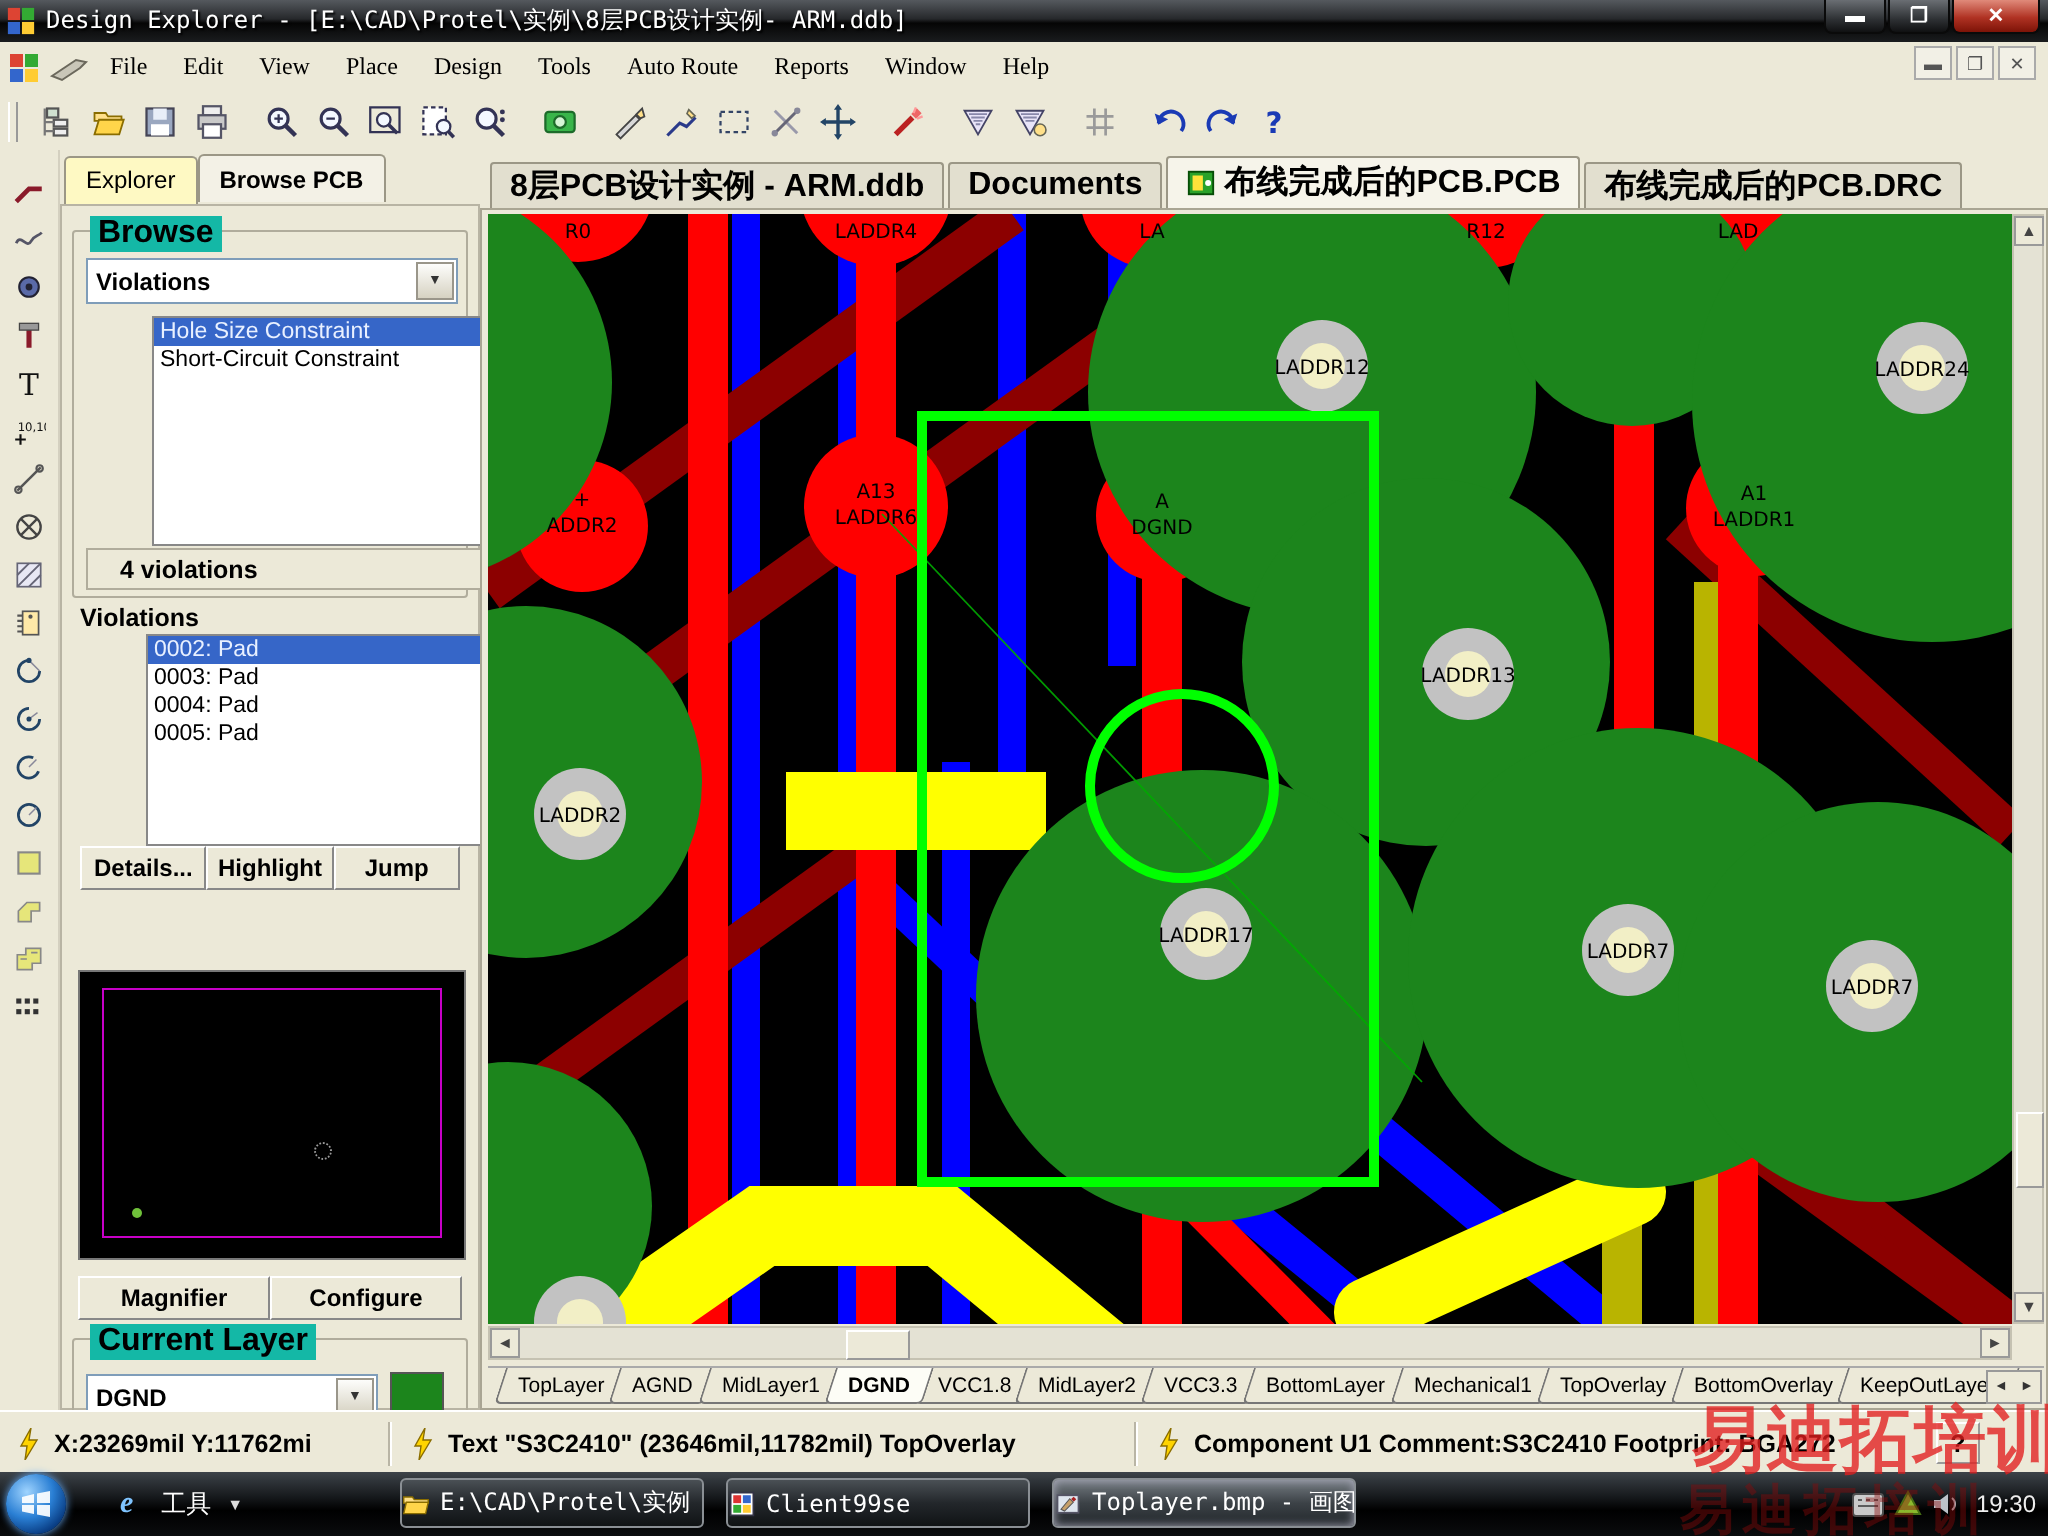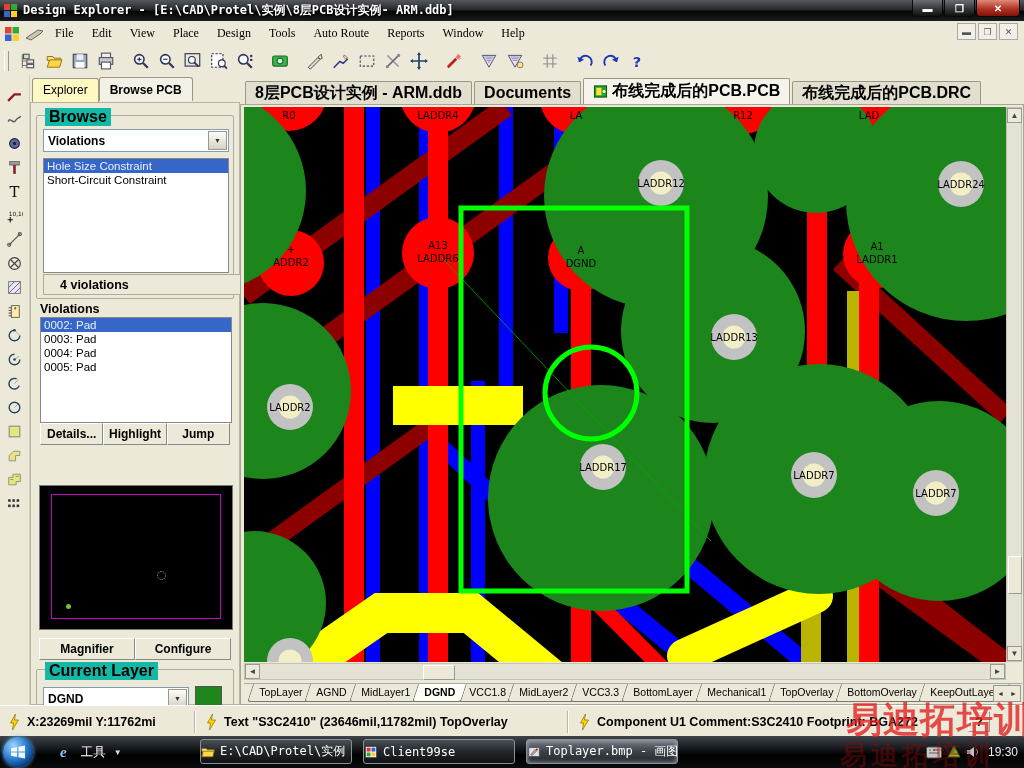--- a/index.html
+++ b/index.html
@@ -2,21 +2,21 @@
 <html><head>
 <meta charset="utf-8">
 <style>
   html,body{margin:0;padding:0;}
   .win{width:1024px;height:768px;position:relative;overflow:hidden;background:#ece9d8;
        font-family:"Liberation Sans",sans-serif;font-size:12px;color:#000;}
   
   .titlebar{position:absolute;left:0;top:0;width:1024px;height:21px;
     background:linear-gradient(#55595e,#26282b 45%,#050505 55%,#1a1c1e);display:flex;align-items:center;}
   .titlebar .appicon{width:15px;height:15px;margin:0 5px 0 3px;}
-  .title-text{color:#fff;font-family:"DejaVu Sans Mono",monospace;font-size:12px;font-weight:bold;
+  .title-text{color:#fff;font-family:"DejaVu Sans Mono",monospace;font-size:12px;font-weight:normal;
     white-space:nowrap;text-shadow:1px 1px 1px #000;}
   .wbtns{position:absolute;right:4px;top:0;display:flex;}
   .wbtn{width:29px;height:16px;display:flex;align-items:center;justify-content:center;color:#fff;
     font-size:10px;font-weight:bold;background:linear-gradient(#6a6e73,#2e3134 60%,#101112);
     border:1px solid #0a0a0a;border-top:none;border-radius:0 0 4px 4px;margin-left:1px;}
   .wbtn.close{background:linear-gradient(#e08a7a,#b03223 55%,#7d1307);width:42px;}
   
   .menubar{position:absolute;left:0;top:21px;width:1024px;height:25px;background:#ece9d8;
     border-bottom:1px solid #d8d4c4;display:flex;align-items:center;}
   .menubar .doc-ico{width:16px;height:16px;margin:0 4px 0 4px;}
@@ -40,21 +40,21 @@
   .ptab{padding:4px 10px;border:1px solid #9b9786;border-bottom:none;border-radius:3px 3px 0 0;
     background:#fef9c3;font-size:12px;}
   .ptab.active{background:#f3f1e6;font-weight:bold;position:relative;top:-1px;padding-top:5px;}
   .pbody{position:absolute;left:0;top:27px;width:208px;height:601px;border:1px solid #b8b4a4;background:#ece9d8;}
   .groupbox{position:absolute;border:1px solid #b0ac9c;border-radius:2px;}
   .grouplab{position:absolute;top:-8px;left:8px;background:#14b8a6;padding:0 4px;font-weight:bold;font-size:16px;}
   .combo{position:absolute;height:21px;background:#fff;border:1px solid #7f9db9;display:flex;align-items:center;}
   .combo .cval{flex:1;padding-left:4px;font-weight:bold;font-size:12px;white-space:nowrap;overflow:hidden;}
   .combo .cbtn{width:17px;height:17px;margin:1px;background:linear-gradient(#fdfdfb,#d6d2c2);border:1px solid #9a968a;
     display:flex;align-items:center;justify-content:center;font-size:7px;color:#333;}
-  .listbox{position:absolute;background:#fff;border:1px solid #888;overflow:hidden;}
+  .listbox{position:absolute;background:#fff;border:1px solid #888;overflow:hidden;margin-left:33px;}
   .li{padding:1px 3px;font-size:11.5px;white-space:nowrap;}
   .li.sel{background:#3666c8;color:#e8f0ff;}
   .count-bar{position:absolute;border:1px solid #b0ac9c;background:#ece9d8;font-weight:bold;
     display:flex;align-items:center;padding-left:16px;font-size:12.5px;}
   .seclab{position:absolute;font-weight:bold;font-size:12.5px;}
   .btnrow{position:absolute;display:flex;}
   .btn{flex:1;height:22px;background:#ece9d8;border:1px solid #888;border-top-color:#fff;border-left-color:#fff;
     font-weight:bold;font-size:12px;font-family:"Liberation Sans",sans-serif;padding:0 2px;white-space:nowrap;overflow:hidden;}
   .mag{position:absolute;left:8px;top:382px;width:192px;height:143px;background:#000;border:1px solid #777;}
   .mag .mrect{position:absolute;left:11px;top:8px;right:11px;bottom:10px;border:1.5px solid #c800c8;}

